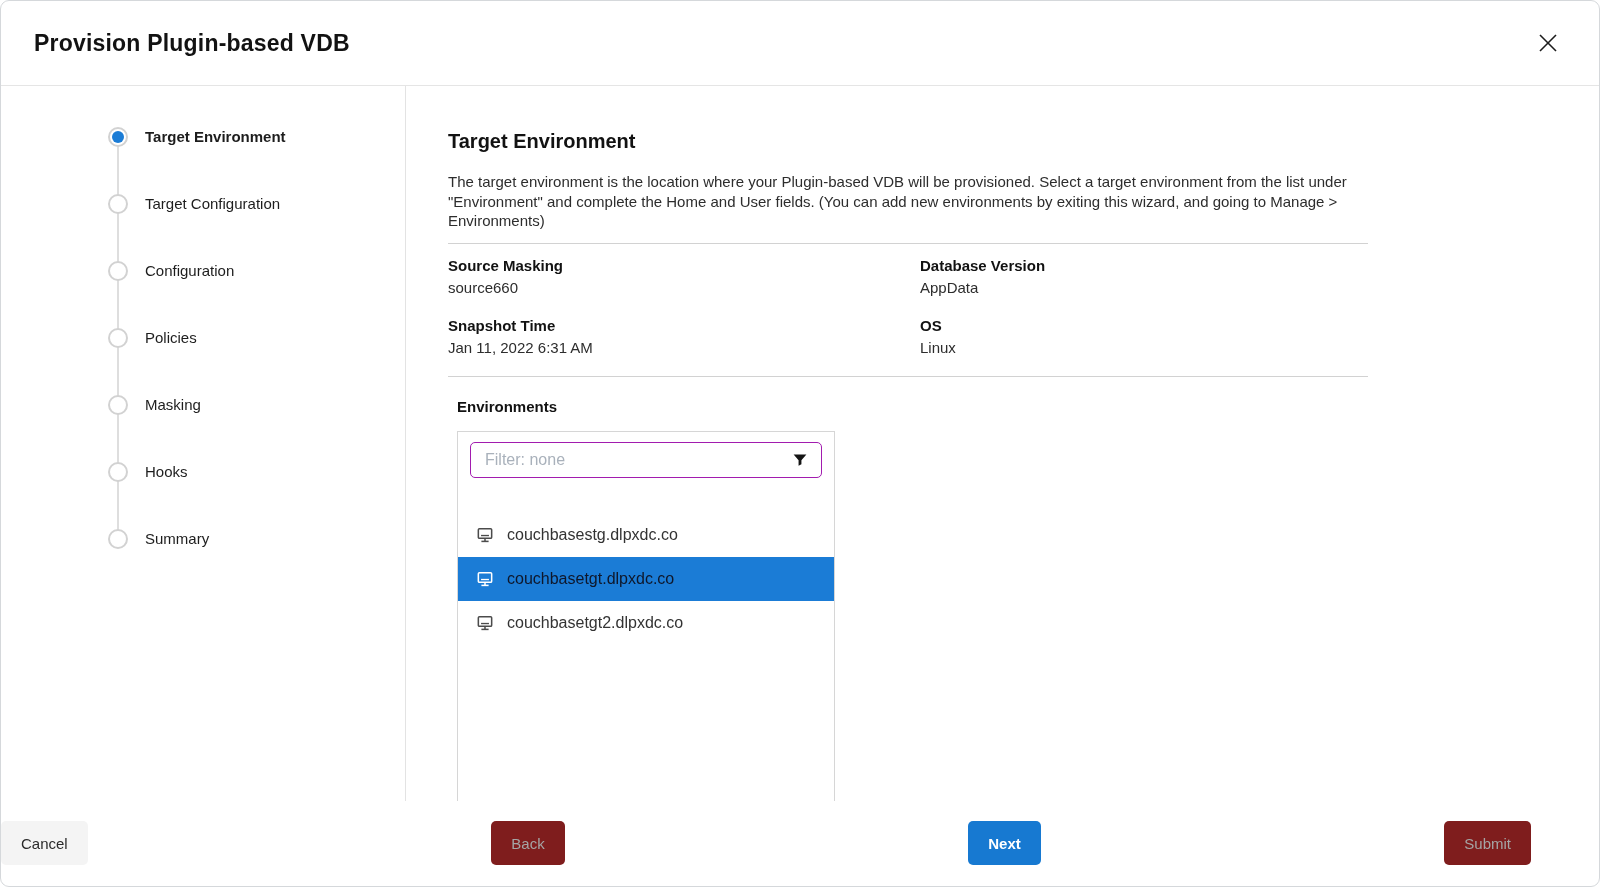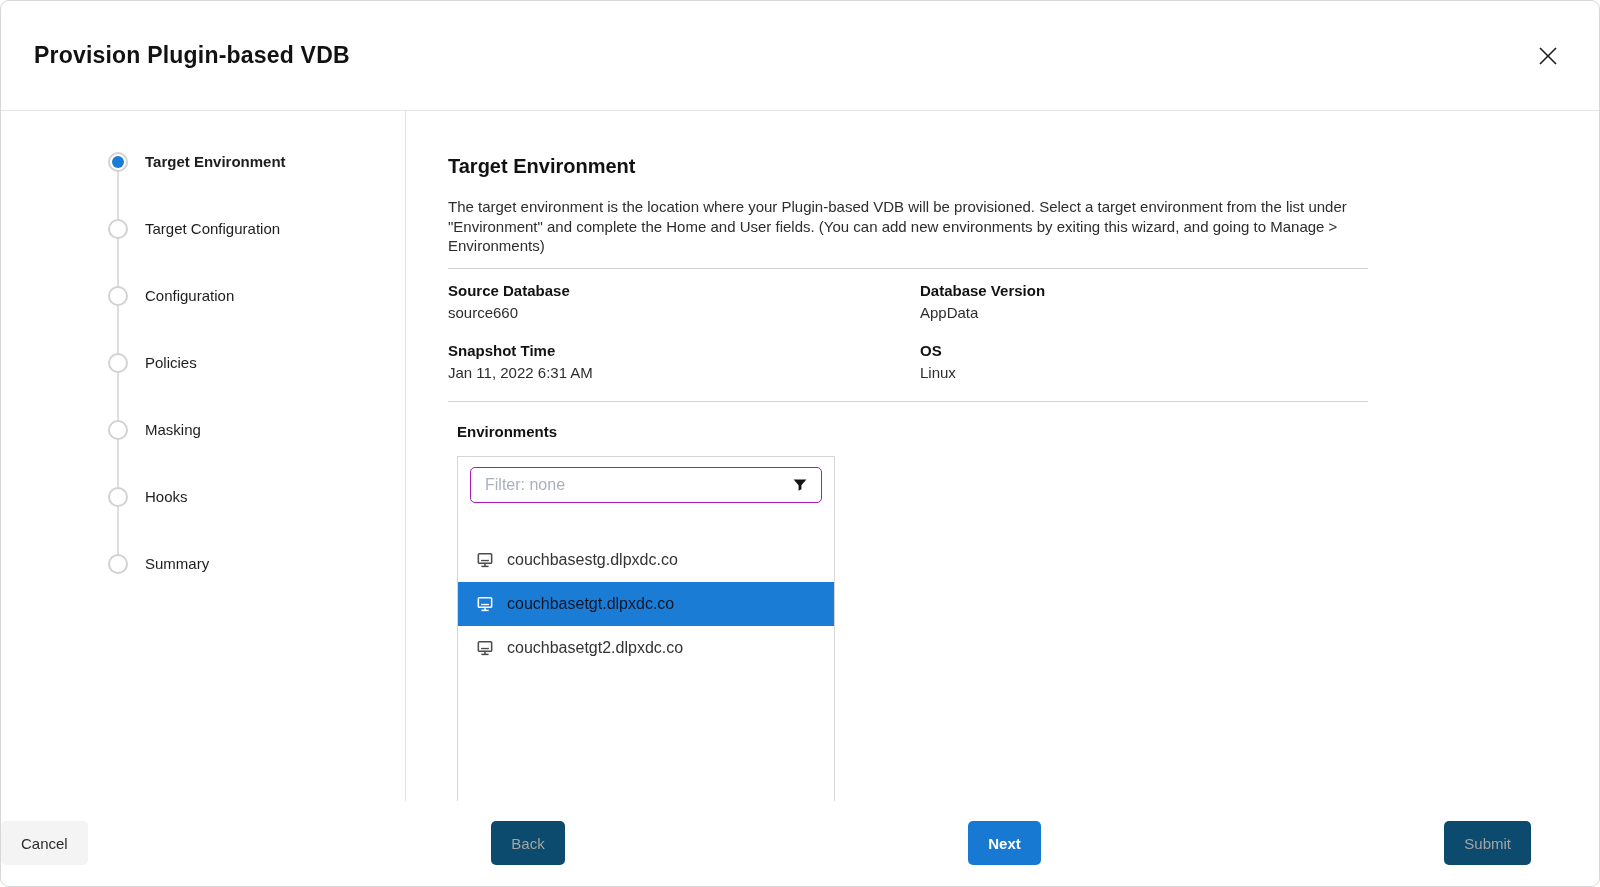--- a/index.html
+++ b/index.html
@@ -10,21 +10,21 @@
     position: absolute; inset: 0;
     background: #fff;
     border: 1px solid #d5d8db;
     border-radius: 9px;
     display: flex; flex-direction: column;
     overflow: hidden;
   }
 
   
   .hdr {
-    flex: none; height: 110px;
+    flex: none; height: 85px;
     display: flex; align-items: center; justify-content: space-between;
     padding: 0 34px 0 33px;
     border-bottom: 1px solid #e5e5e5;
   }
   .hdr h1 { font-size: 23px; font-weight: 600; color: #121212; letter-spacing: .2px; }
   .close-btn { background: none; border: none; cursor: pointer; padding: 4px; line-height: 0; }
 
   
   .bdy { flex: 1; display: flex; min-height: 0; overflow: hidden; padding-left: 20px; }
 
@@ -111,21 +111,21 @@
     flex: none; height: 85px;
     display: flex; justify-content: space-between; align-items: flex-start;
     padding: 20px 68px 0 0; gap: 16px;
   }
   .btn {
     height: 44px; border: none; border-radius: 5px;
     font-family: "Liberation Sans", sans-serif;
     font-size: 15px; padding: 0 20px; cursor: pointer;
   }
   .btn-secondary { background: #f4f4f4; color: #2b2b2b; }
-  .btn-disabled  { background: #0c4a6e; color: #a5a5a5; cursor: default; }
+  .btn-disabled  { background: #7f1d1d; color: #a5a5a5; cursor: default; }
   .btn-primary   { background: var(--primary); color: #fff; font-weight: 700; }
 </style>
 </head>
 <body>
 
 <div class="dialog">
 
   <div class="hdr">
     <h1>Provision Plugin-based VDB</h1>
     <button class="close-btn">
@@ -185,21 +185,21 @@
         </div>
     </aside>
 
     <section class="content">
       <div class="content-inner">
         <h2>Target Environment</h2>
         <p class="desc">The target environment is the location where your Plugin-based VDB will be provisioned. Select a target environment from the list under "Environment" and complete the Home and User fields. (You can add new environments by exiting this wizard, and going to Manage &gt; Environments)</p>
         <hr class="rule">
         <div class="info-grid">
             <div class="info-cell">
-    <div class="info-label">Source Database</div>
+    <div class="info-label">Source Masking</div>
     <div class="info-value">source660</div>
   </div>
             <div class="info-cell">
     <div class="info-label">Database Version</div>
     <div class="info-value">AppData</div>
   </div>
             <div class="info-cell">
     <div class="info-label">Snapshot Time</div>
     <div class="info-value">Jan 11, 2022 6:31 AM</div>
   </div>

